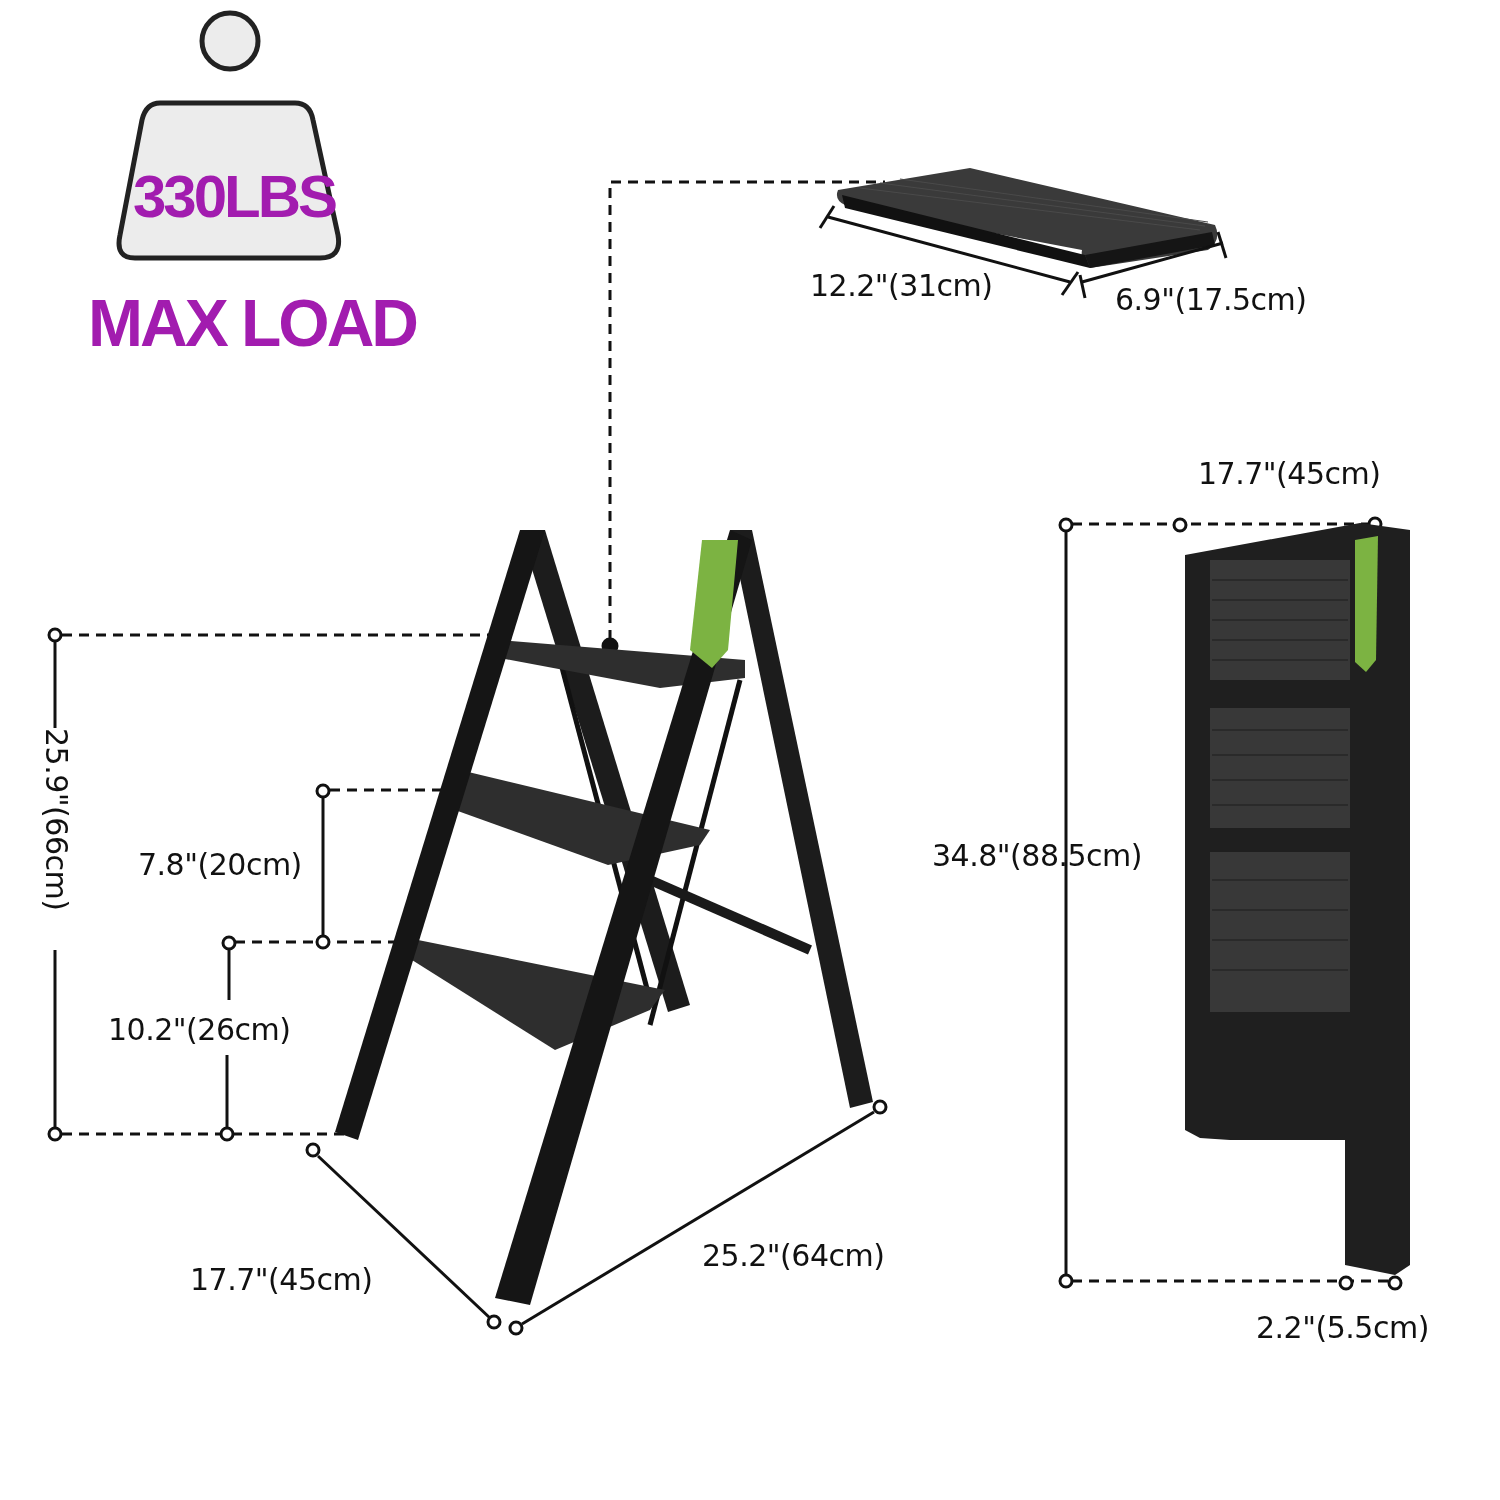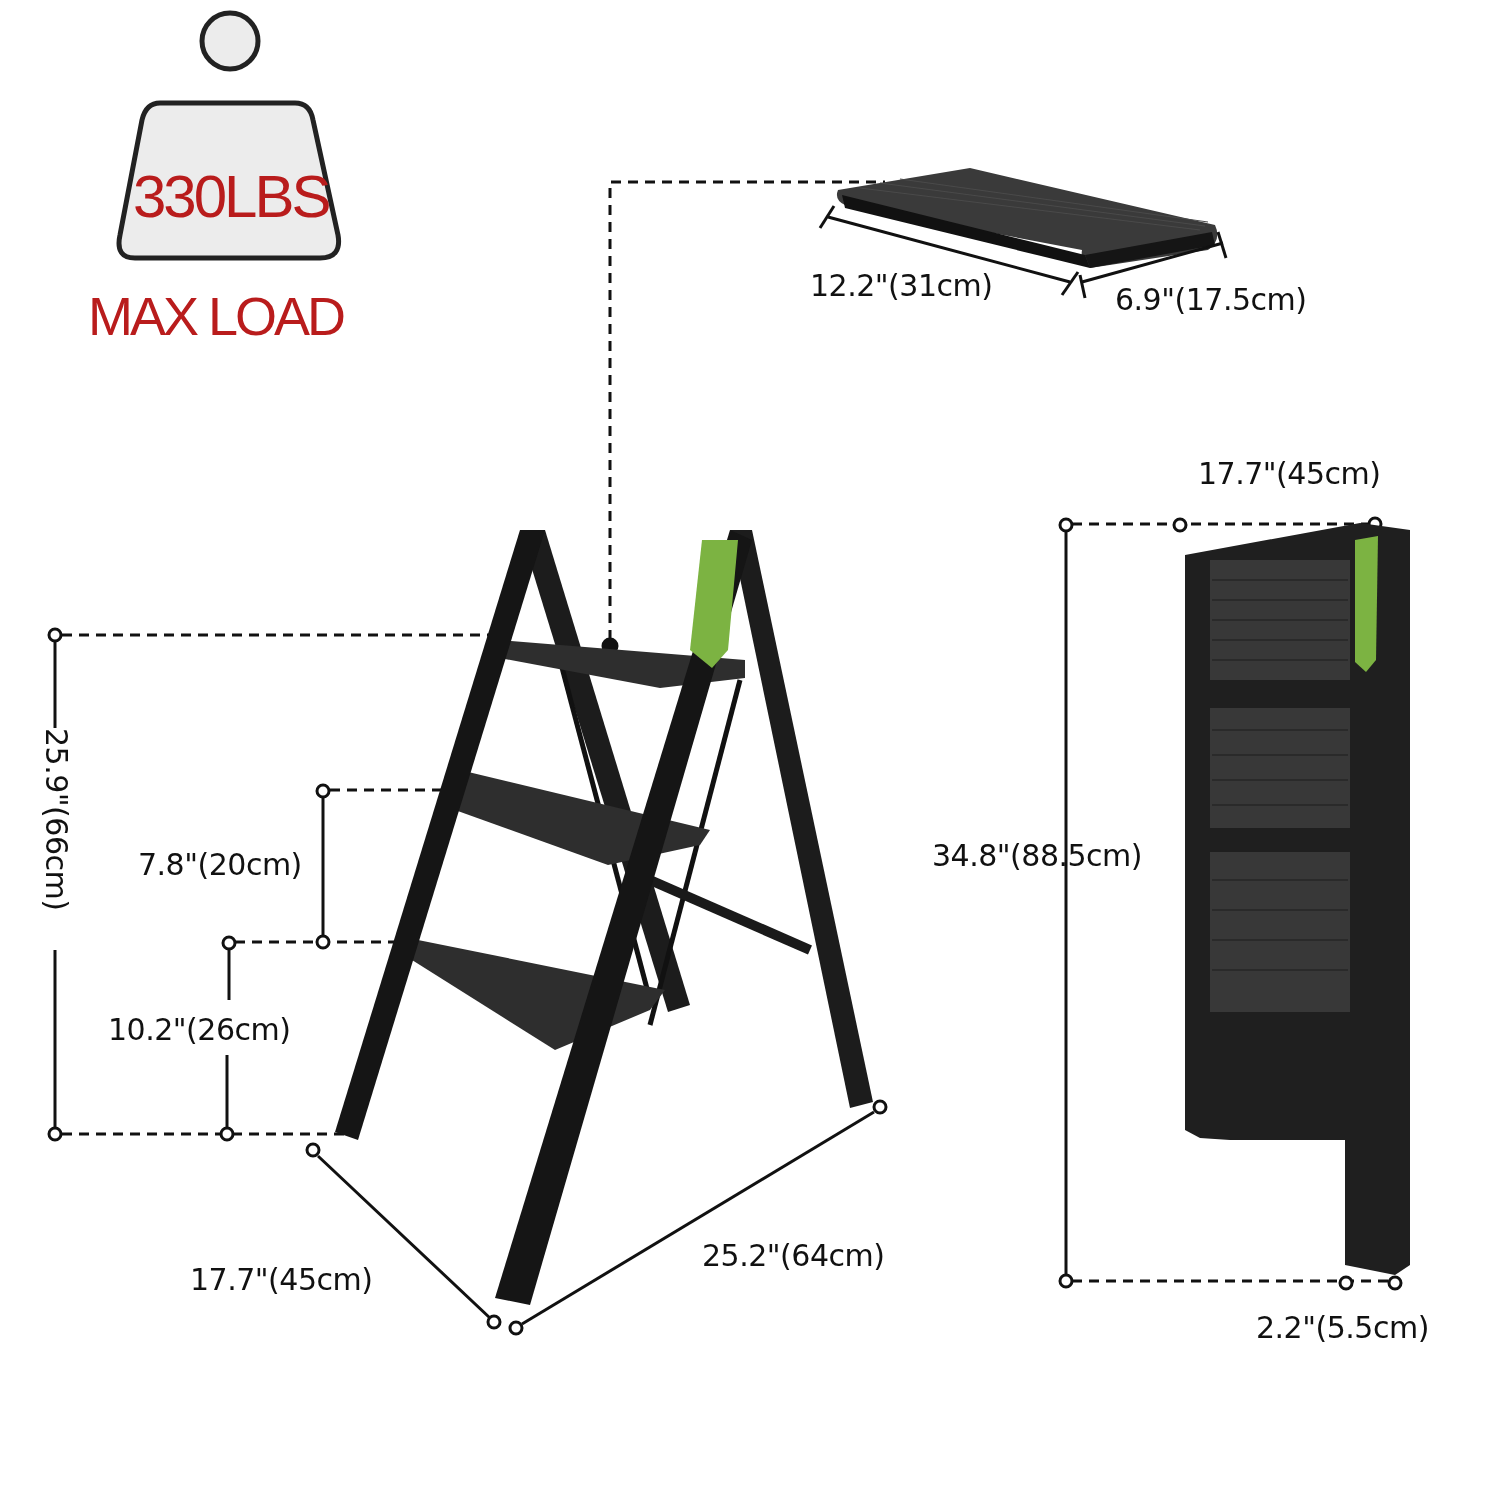--- a/index.html
+++ b/index.html
@@ -1,19 +1,19 @@
 <!DOCTYPE html>
 <html><head>
 <meta charset="utf-8">
 <style>
   html, body { margin:0; padding:0; background:#ffffff; }
   body { width:1500px; height:1500px; position:relative; overflow:hidden; font-family:"DejaVu Sans", sans-serif; }
   svg.canvas { position:absolute; left:0; top:0; }
   .lbl { position:absolute; color:#111; font-family:"DejaVu Sans", sans-serif; font-size:30px; white-space:nowrap; letter-spacing:-0.5px; }
-  .big { position:absolute; color:#b91c1c; font-family:"Liberation Sans", sans-serif; font-weight:normal; white-space:nowrap; letter-spacing:-3px; }
+  .big { position:absolute; color:#a21caf; font-family:"Liberation Sans", sans-serif; font-weight:bold; white-space:nowrap; letter-spacing:-3px; }
   .vert { transform-origin:left top; transform:rotate(90deg); }
 </style>
 </head>
 <body>
 
 <svg class="canvas" width="1500" height="1500" viewBox="0 0 1500 1500">
 
   <g>
     <circle cx="230" cy="41" r="28" fill="#ececec" stroke="#222" stroke-width="5"></circle>
     <path d="M160 103 L295 103 Q310 103 313 120 L338 235 Q342 258 320 258 L135 258 Q115 258 120 235 L142 120 Q146 103 160 103 Z" fill="#ececec" stroke="#222" stroke-width="5"></path>
@@ -116,21 +116,21 @@
       <line x1="1212" y1="880" x2="1348" y2="880"></line>
       <line x1="1212" y1="910" x2="1348" y2="910"></line>
       <line x1="1212" y1="940" x2="1348" y2="940"></line>
       <line x1="1212" y1="970" x2="1348" y2="970"></line>
     </g>
     <polygon points="1355,540 1378,536 1376,660 1366,672 1355,662" fill="#7cb342"></polygon>
   </g>
 </svg>
 
 <div class="big" style="left:133px; top:162px; font-size:60px;">330LBS</div>
-<div class="big" style="left:88px; top:285px; font-size:54px;">MAX LOAD</div>
+<div class="big" style="left:88px; top:285px; font-size:66px;">MAX LOAD</div>
 
 <div class="lbl" style="left:810px; top:268px;">12.2"(31cm)</div>
 <div class="lbl" style="left:1115px; top:282px;">6.9"(17.5cm)</div>
 
 <div class="lbl vert" style="left:74px; top:728px;">25.9"(66cm)</div>
 <div class="lbl" style="left:138px; top:847px;">7.8"(20cm)</div>
 <div class="lbl" style="left:108px; top:1012px;">10.2"(26cm)</div>
 <div class="lbl" style="left:190px; top:1262px;">17.7"(45cm)</div>
 <div class="lbl" style="left:702px; top:1238px;">25.2"(64cm)</div>
 

